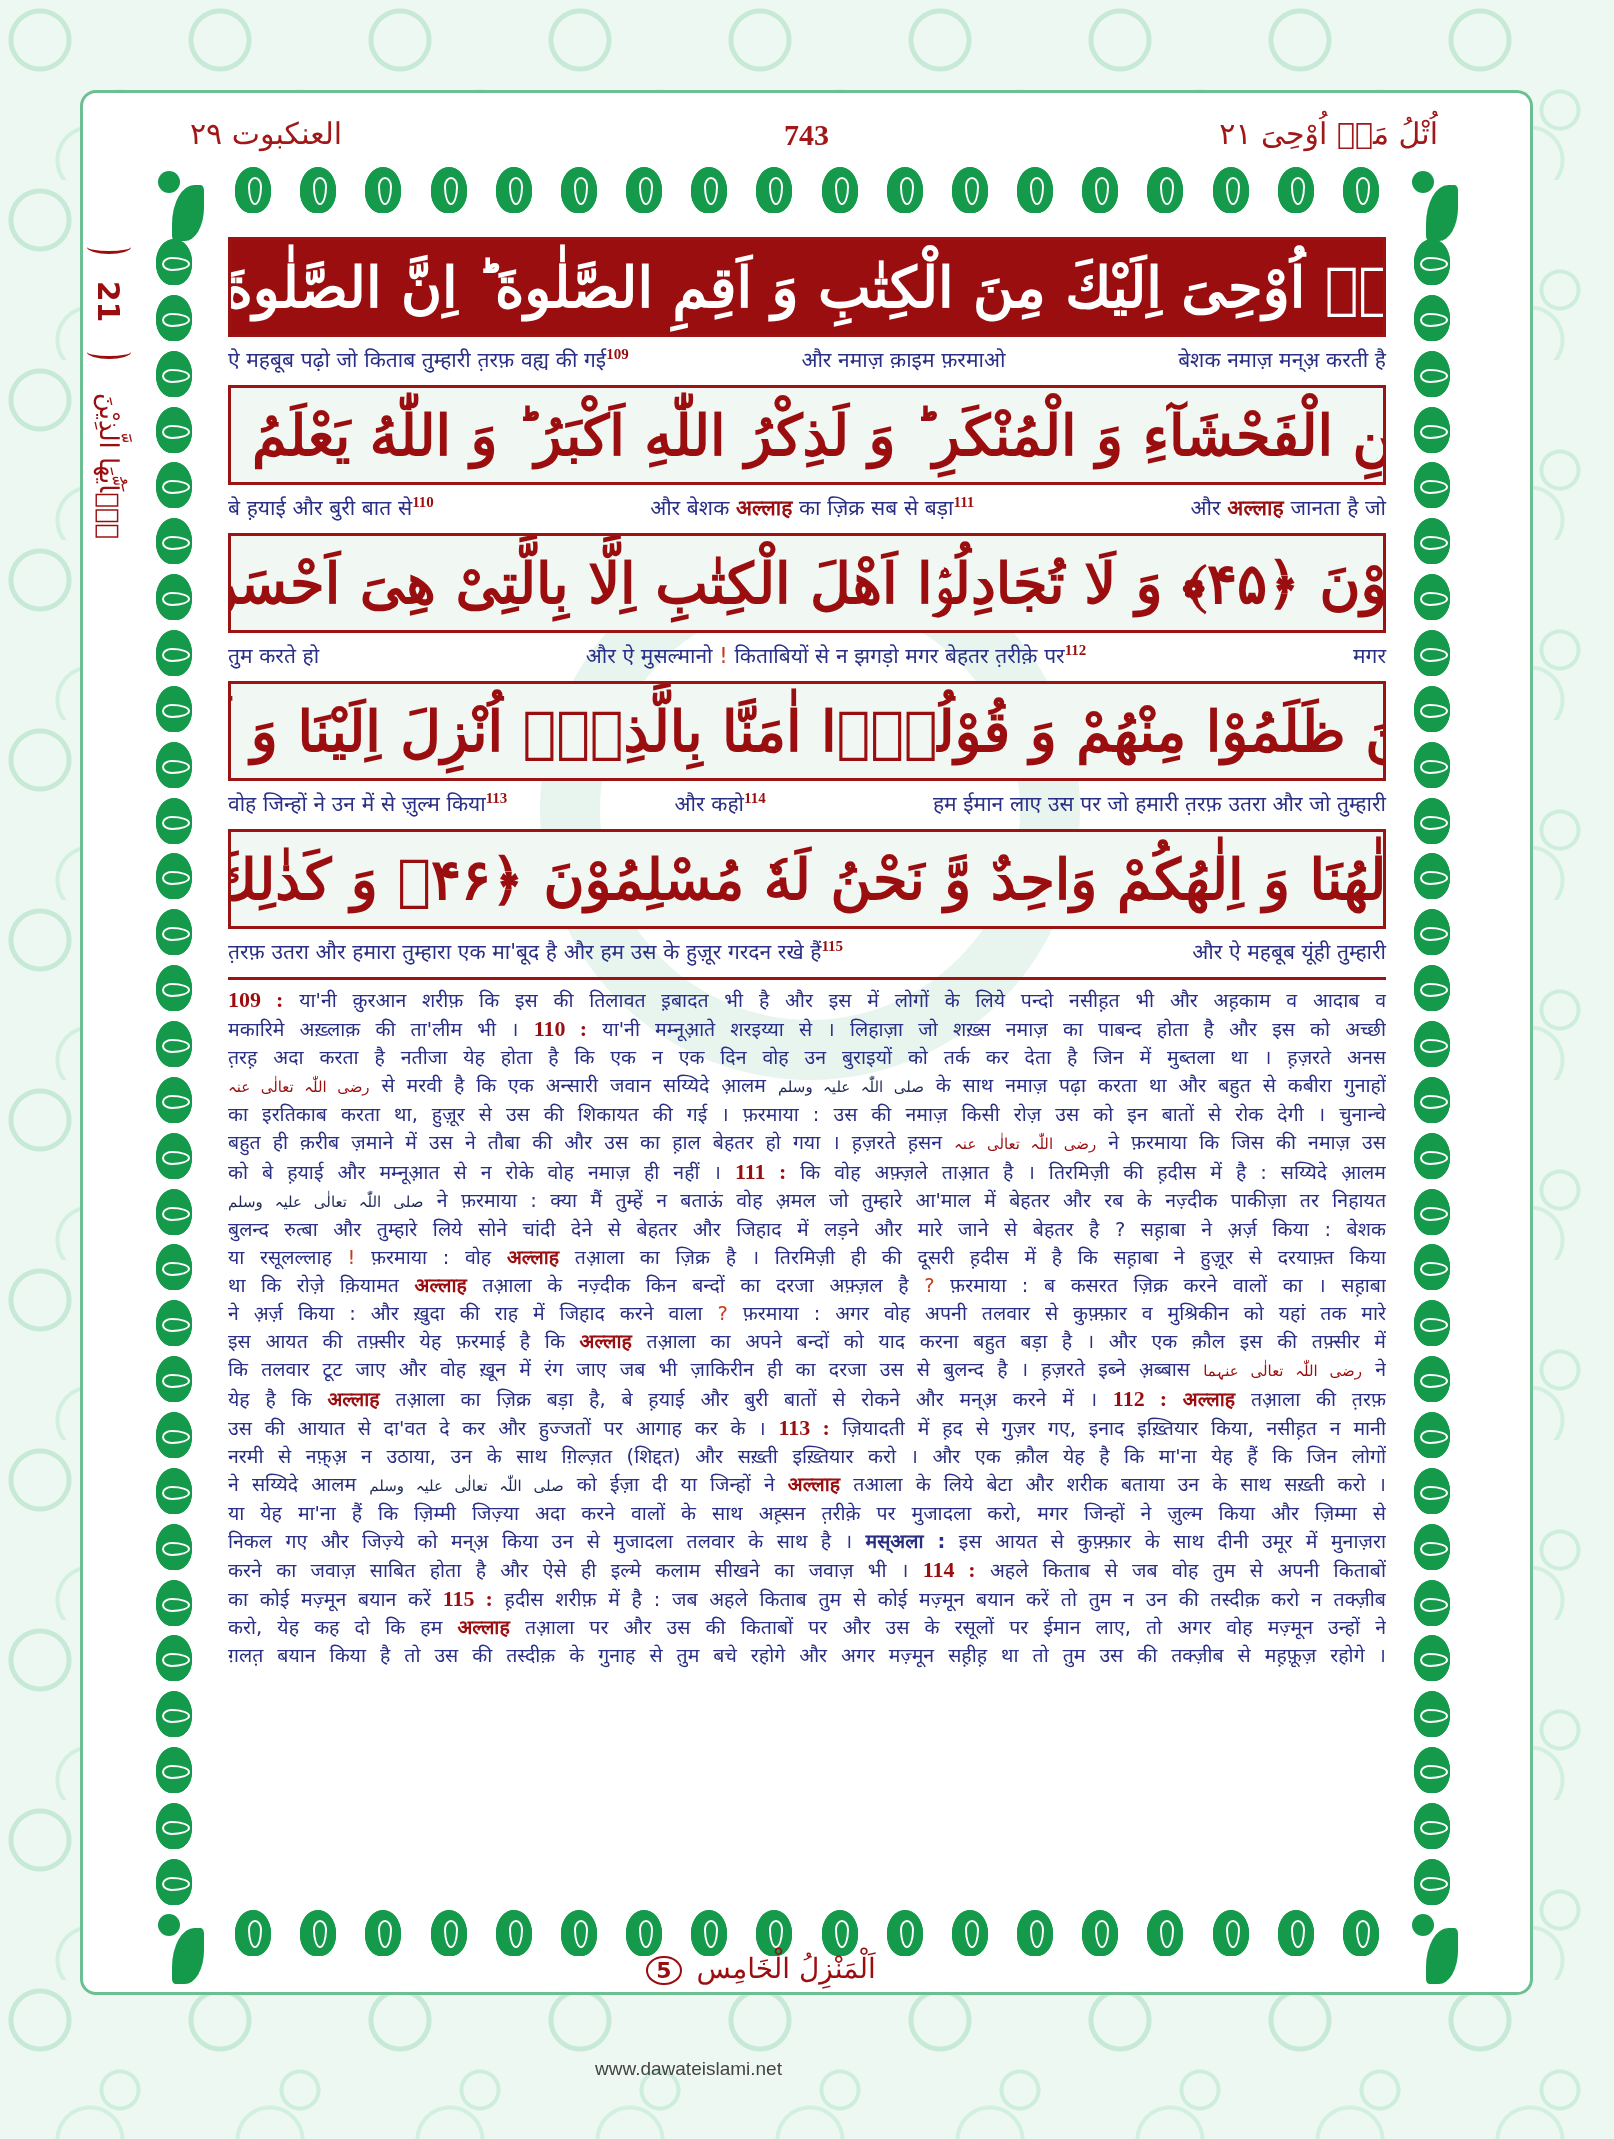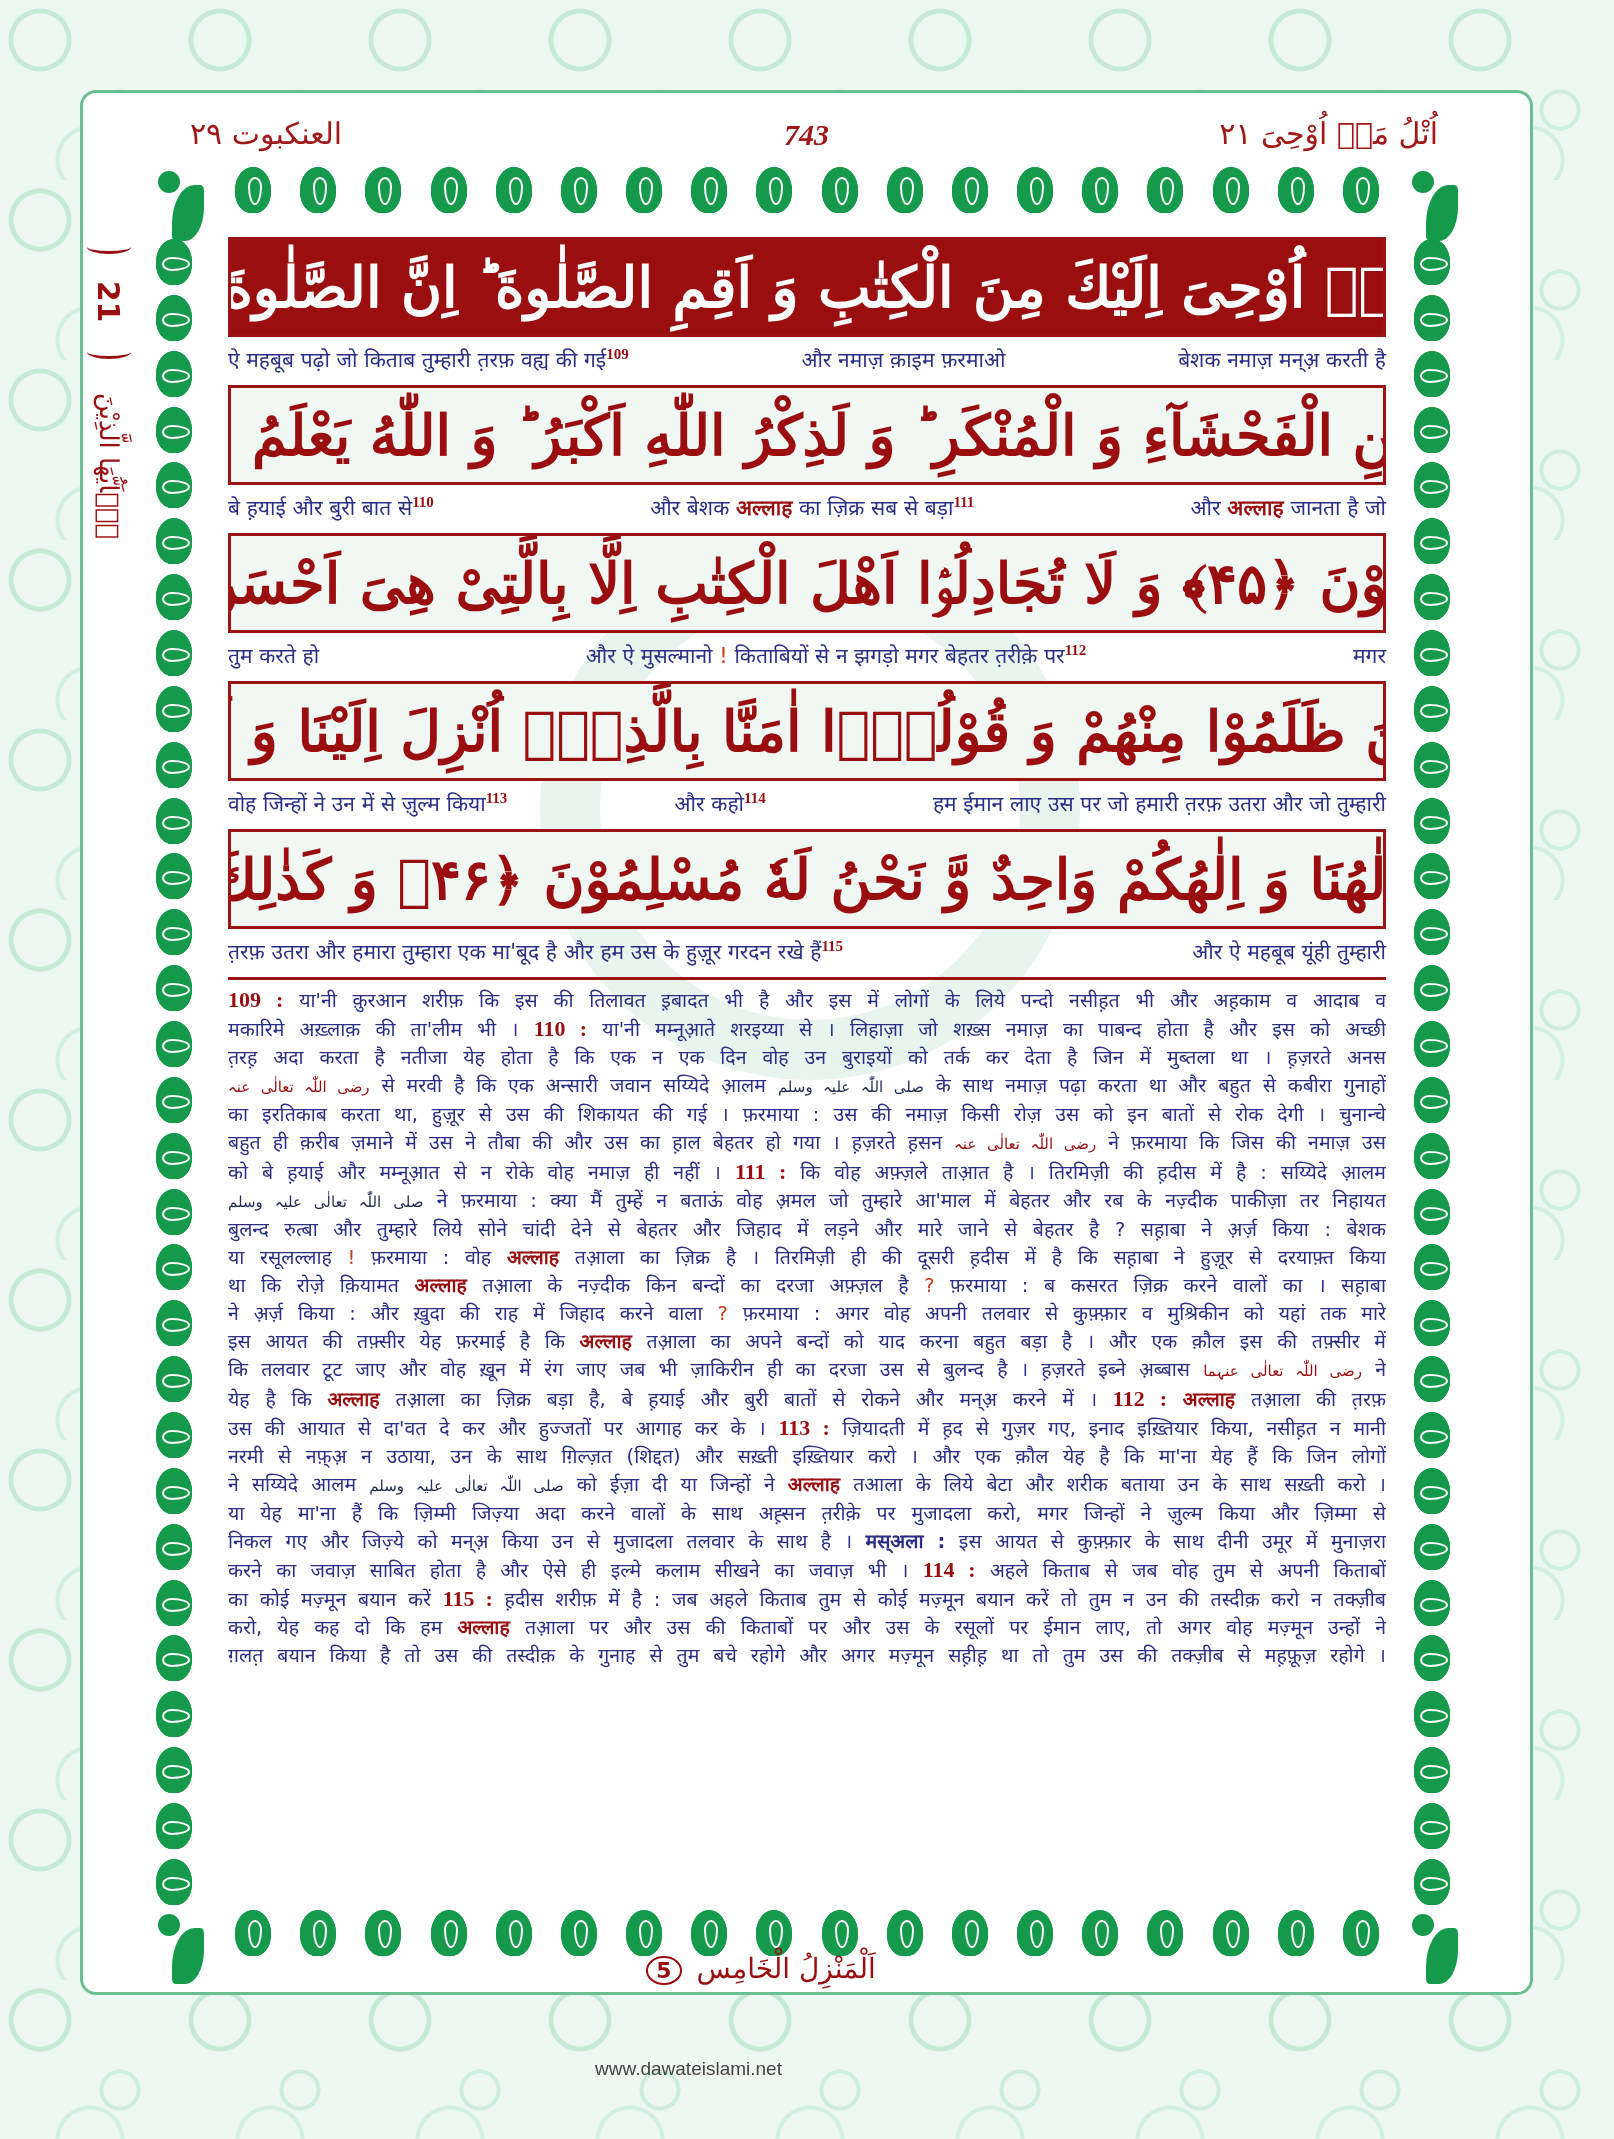--- a/index.html
+++ b/index.html
@@ -13,21 +13,21 @@
       radial-gradient(circle at 90px 160px, transparent 30px, #d2f0e0 31px, #d2f0e0 34px, transparent 35px);
     background-size: 180px 180px, 180px 180px, 180px 180px;
     font-family: "DejaVu Sans", sans-serif;
   }
   .card {
     position: absolute; left: 80px; top: 90px; width: 1453px; height: 1905px;
     background: #ffffff; border: 3px solid #6cbf93; border-radius: 16px;
   }
   .page-header { position: absolute; top: 110px; left: 80px; width: 1453px; height: 60px; }
   .hdr-left { position: absolute; left: 110px; top: 6px; font-family: "DejaVu Serif", serif; font-size: 30px; color: #a01818; direction: rtl; }
-  .hdr-center { position: absolute; left: 0; right: 0; top: 8px; text-align: center; font-family: "Liberation Serif", serif; font-weight: bold; font-size: 30px; color: #a01818; font-style: italic; }
+  .hdr-center { position: absolute; left: 0; right: 0; top: 8px; text-align: center; font-family: "Liberation Serif", serif; font-weight: bold; font-size: 30px; color: #a01818; }
   .hdr-right { position: absolute; right: 95px; top: 6px; font-family: "DejaVu Serif", serif; font-size: 30px; color: #a01818; direction: rtl; }
 
   
   .orn { position: absolute; }
   .orn-row { display: flex; justify-content: space-between; }
   .orn-col { display: flex; flex-direction: column; justify-content: space-between; }
   .leaf {
     width: 44px; height: 50px; position: relative;
   }
   .leaf::before {

